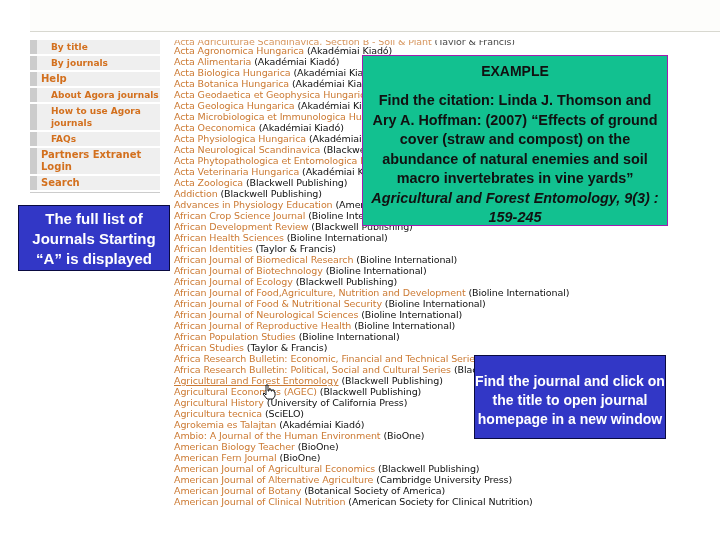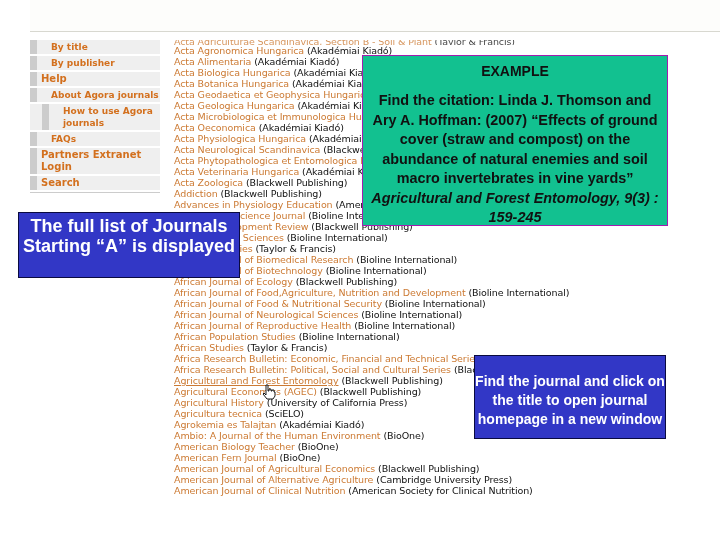--- a/index.html
+++ b/index.html
@@ -55,21 +55,21 @@
   }
   .green-box .h { font-size:14px; margin-top:7px; }
   .green-box .b { font-size:14.4px; line-height:19.5px; margin-top:12px; padding:0 4px; }
   .green-box .i { font-style:italic; }
   .blue-box {
     position:absolute; box-sizing:border-box;
     background:#3237c6; border:1px solid #0a0a40;
     color:#ffffff; text-align:center;
     font-family:"Liberation Sans", sans-serif; font-weight:bold;
   }
-  .blue-left { left:18px; top:212px; width:222px; height:66px; font-size:18px; line-height:20px; padding-top:3px; }
+  .blue-left { left:18px; top:205px; width:152px; height:66px; font-size:15px; line-height:20px; padding-top:3px; }
   .blue-right { left:474px; top:355px; width:192px; height:84px; font-size:14px; line-height:19px; padding-top:16px; }
   .cursor {
     position:absolute; left:262px; top:384px; width:14px; height:16px;
   }
   .dots {
     position:absolute; left:174px; top:521px; width:420px; height:2px;
     background-image: radial-gradient(#bbbbbb 0.8px, transparent 1px);
     background-size:9px 2px; opacity:0.7;
   }
 </style>
@@ -78,31 +78,31 @@
 
 <div class="topbar"></div>
 
 <nav class="sidebar">
   <div class="side-item sub">
     <span class="bar"></span>
     <span class="lbl">By title</span>
   </div>
   <div class="side-item sub">
     <span class="bar"></span>
-    <span class="lbl">By publisher</span>
+    <span class="lbl">By journals</span>
   </div>
   <div class="side-item top">
     <span class="bar"></span>
     <span class="lbl">Help</span>
   </div>
   <div class="side-item sub">
     <span class="bar"></span>
     <span class="lbl">About Agora journals</span>
   </div>
-  <div class="side-item sub" style="min-height:24px;padding-left:12px;">
+  <div class="side-item sub" style="min-height:24px;">
     <span class="bar"></span>
     <span class="lbl" style="white-space:normal; width:100px; padding-left:10px;">How to use Agora journals</span>
   </div>
   <div class="side-item sub">
     <span class="bar"></span>
     <span class="lbl">FAQs</span>
   </div>
   <div class="side-item top" style="min-height:26px;">
     <span class="bar"></span>
     <span class="lbl" style="white-space:normal; width:105px;">Partners Extranet Login</span>
@@ -149,20 +149,21 @@
     <div class="jrow"><a class="t hover">Agricultural and Forest Entomology</a> <span class="p">(Blackwell Publishing)</span></div>
     <div class="jrow"><a class="t">Agricultural Economics (AGEC)</a> <span class="p">(Blackwell Publishing)</span></div>
     <div class="jrow"><a class="t">Agricultural History</a> <span class="p">(University of California Press)</span></div>
     <div class="jrow"><a class="t">Agricultura tecnica</a> <span class="p">(SciELO)</span></div>
     <div class="jrow"><a class="t">Agrokemia es Talajtan</a> <span class="p">(Akadémiai Kiadó)</span></div>
     <div class="jrow"><a class="t">Ambio: A Journal of the Human Environment</a> <span class="p">(BioOne)</span></div>
     <div class="jrow"><a class="t">American Biology Teacher</a> <span class="p">(BioOne)</span></div>
     <div class="jrow"><a class="t">American Fern Journal</a> <span class="p">(BioOne)</span></div>
     <div class="jrow"><a class="t">American Journal of Agricultural Economics</a> <span class="p">(Blackwell Publishing)</span></div>
     <div class="jrow"><a class="t">American Journal of Alternative Agriculture</a> <span class="p">(Cambridge University Press)</span></div>
+    <div class="jrow"><a class="t">American Journal of Botany</a> <span class="p">(Botanical Society of America)</span></div>
     <div class="jrow"><a class="t">American Journal of Clinical Nutrition</a> <span class="p">(American Society for Clinical Nutrition)</span></div>
   </div>
 
 <div class="dots"></div>
 
 <div class="green-box">
   <div class="h">EXAMPLE</div>
   <div class="b">
     <span>Find the citation: Linda J. Thomson and Ary A. Hoffman: (2007) “Effects of ground cover (straw and compost) on the abundance of natural enemies and soil macro invertebrates in vine yards”</span>
     <span class="i">Agricultural and Forest Entomology, 9(3) : 159-245</span>

